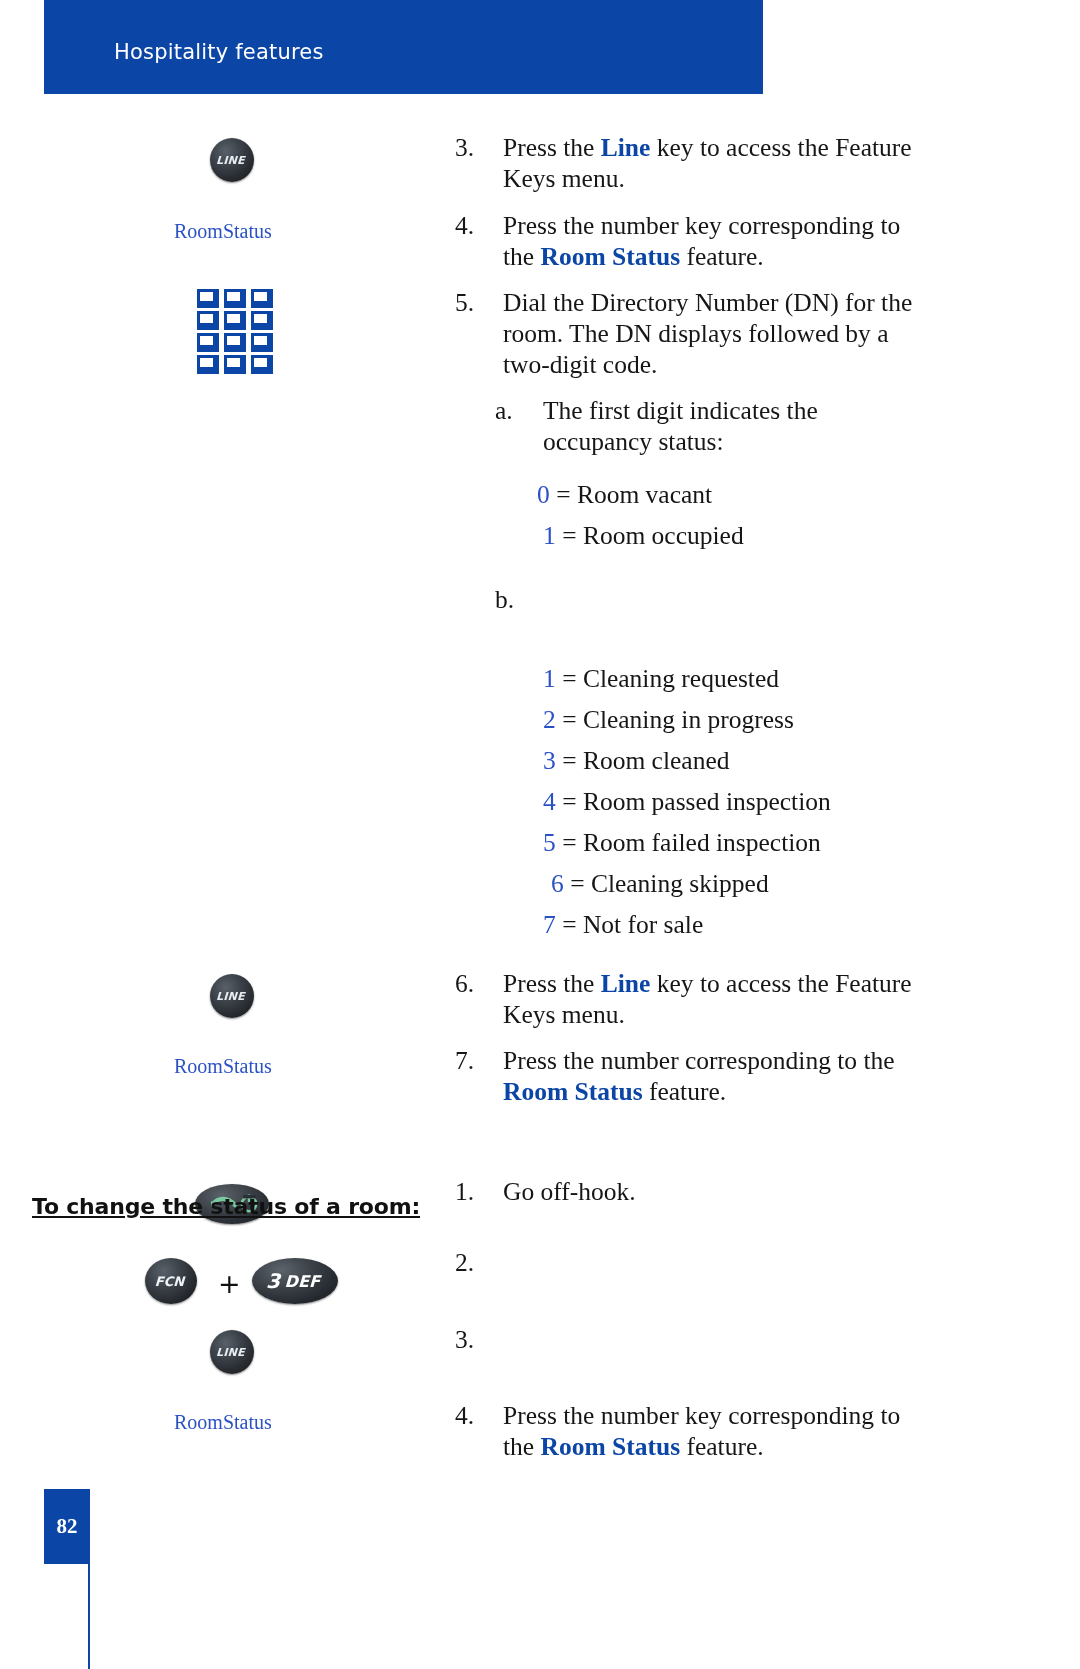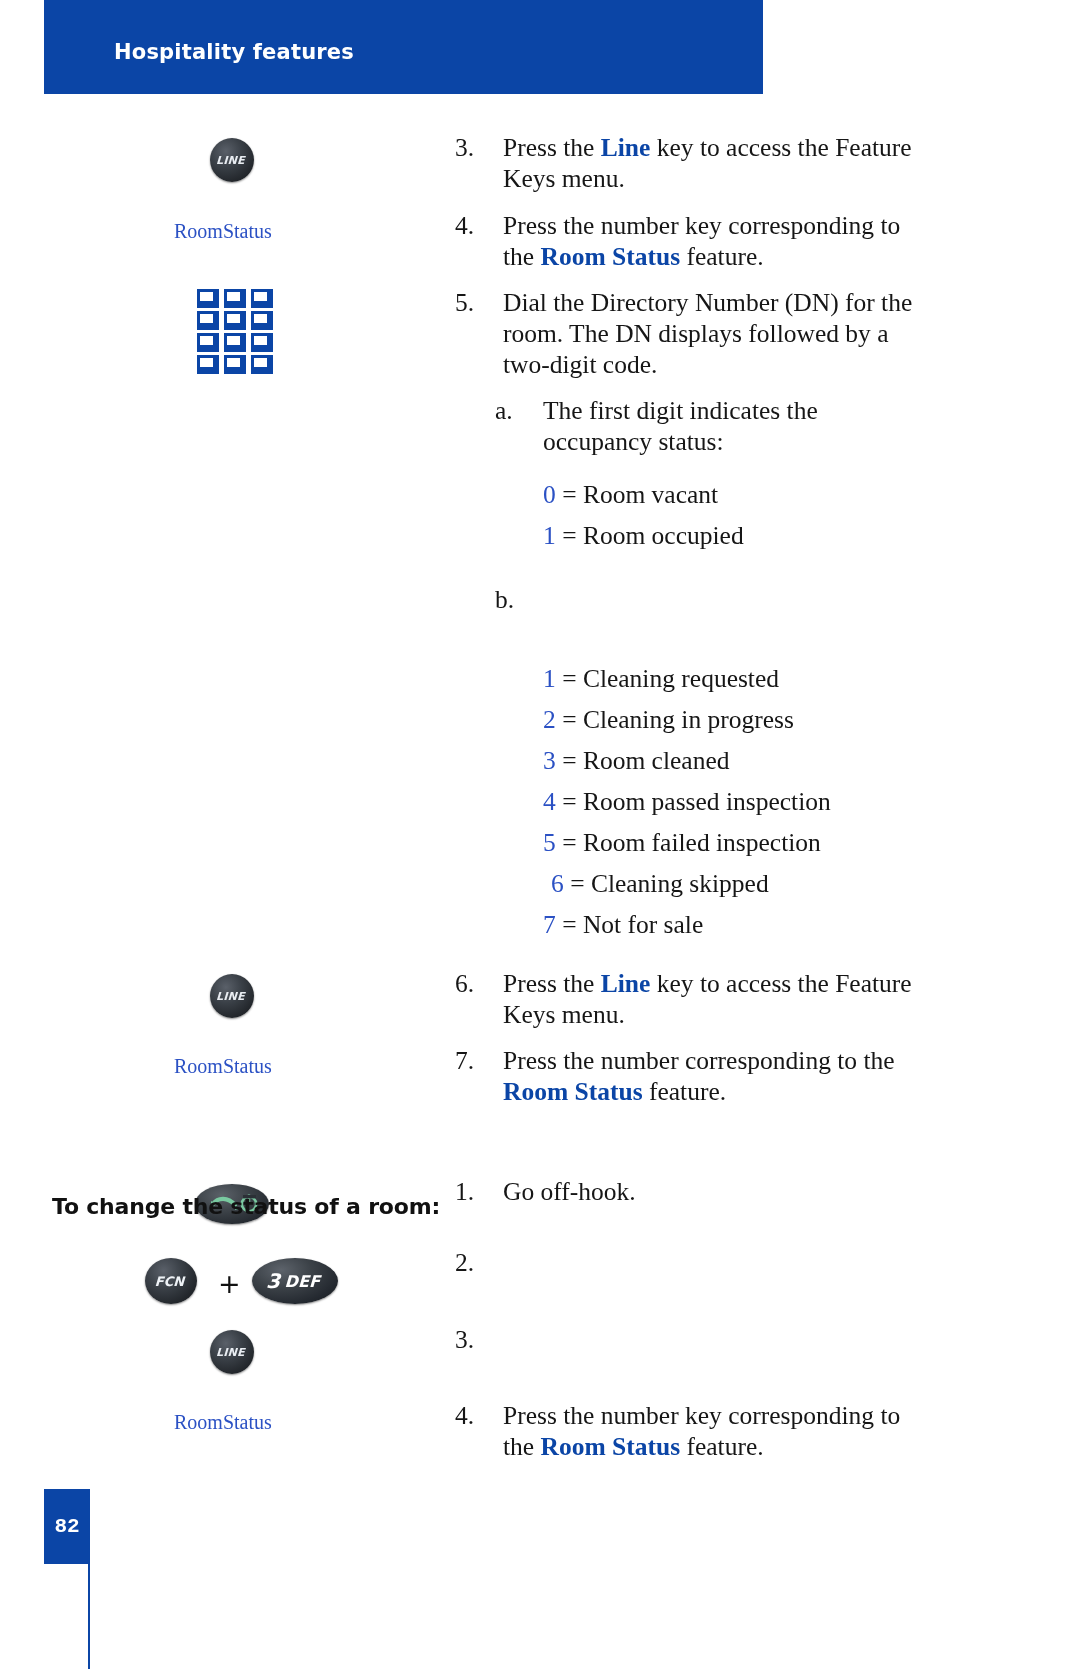--- a/index.html
+++ b/index.html
@@ -23,21 +23,21 @@
     width: 719px;
     height: 94px;
     background: #0B45A6;
   }
   .header-title {
     position: absolute;
     left: 70px;
     top: 40px;
     color: #ffffff;
     font-family: "DejaVu Sans", sans-serif;
-    font-weight: bold;
+    font-weight: normal;
     font-size: 21px;
     letter-spacing: 0.2px;
     white-space: nowrap;
   }
 
   
   .icon-col {
     position: absolute;
     left: 40px;
     top: 94px;
@@ -169,28 +169,29 @@
     font-style: italic;
     font-weight: bold;
     font-size: 16px;
     letter-spacing: 0.2px;
     transform: skewX(-6deg);
   }
 
   
   .section-heading {
     position: absolute;
-    left: 52px;
+    left: 32px;
     top: 1194px;
     color: #111111;
     font-family: "DejaVu Sans", sans-serif;
     font-weight: bold;
     font-size: 22px;
     letter-spacing: -0.2px;
     white-space: nowrap;
+    text-decoration: underline;
   }
 
   
   .text-col {
     position: absolute;
     left: 455px;
     top: 0;
     width: 520px;
   }
   .step {
@@ -244,21 +245,21 @@
     top: 1489px;
     width: 46px;
     height: 75px;
     background: #0B45A6;
     display: flex;
     align-items: center;
     justify-content: center;
   }
   .footer-bar span {
     color: #ffffff;
-    font-family: Liberation Mono, monospace;
+    font-family: Liberation Serif, serif;
     font-weight: bold;
     font-size: 21px;
   }
   .edge-rule {
     position: absolute;
     left: 88px;
     top: 1489px;
     width: 2px;
     height: 180px;
     background: #0B45A6;
@@ -341,21 +342,21 @@
   <div class="step" style="top:287px; width:470px;">
     <div class="num">5.</div>
     <div class="body">Dial the Directory Number (DN) for the room. The DN displays followed by a two-digit code.</div>
   </div>
 
   <div class="substep" style="top:395px; left:40px; width:410px;">
     <div class="num">a.</div>
     <div class="body">The first digit indicates the occupancy status:</div>
   </div>
 
-  <div class="codeline" style="top:479px; left:88px;font-family:Liberation Serif, serif;">
+  <div class="codeline" style="top:479px; left:82px;font-family:Liberation Serif, serif;">
     <span class="digit">0</span>
     <span>= Room vacant</span>
   </div>
   <div class="codeline" style="top:520px; left:88px;">
     <span class="digit">1</span>
     <span>= Room occupied</span>
   </div>
 
   <div class="substep" style="top:584px; left:40px; width:430px;">
     <div class="num">b.</div>

